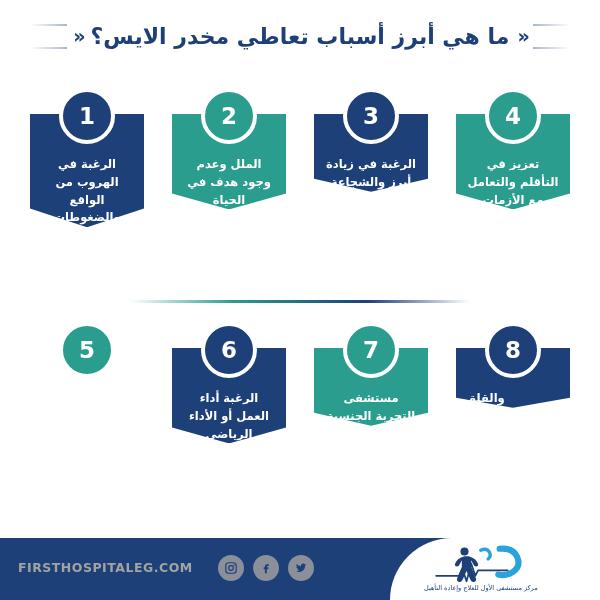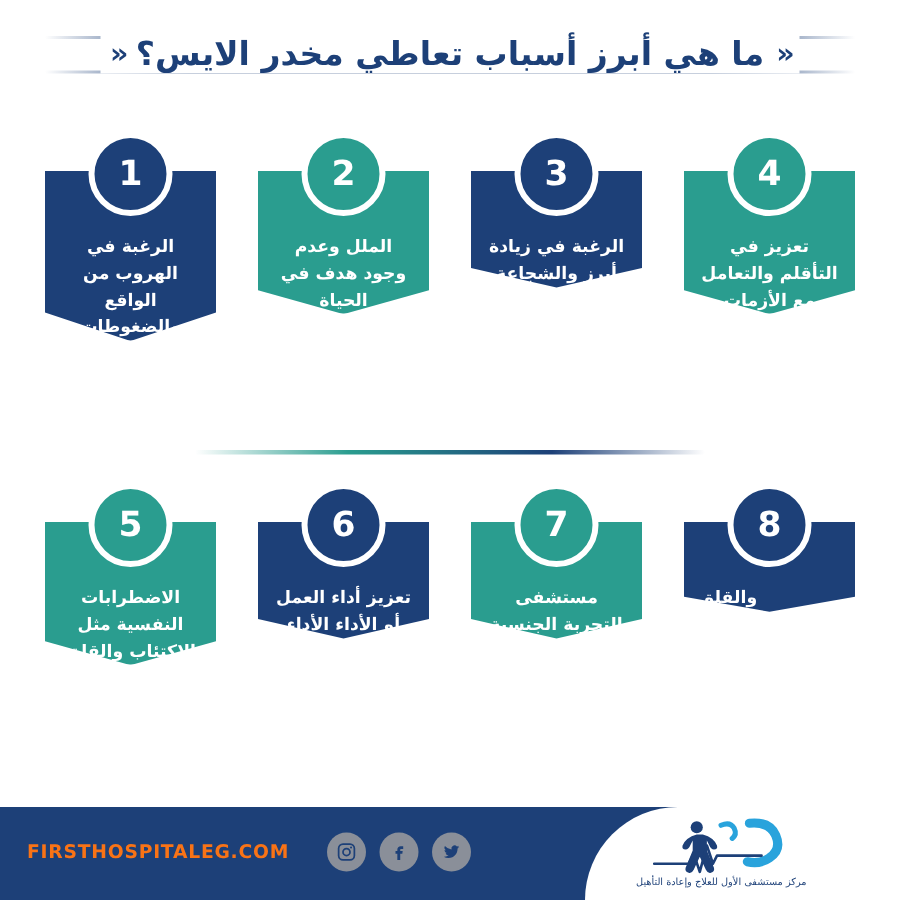--- a/index.html
+++ b/index.html
@@ -155,21 +155,21 @@
     bottom: 0;
     width: 210px;
     height: 62px;
     background: #ffffff;
     border-top-left-radius: 62px;
   }
   .footer-url {
     position: absolute;
     left: 18px;
     top: 22px;
-    color: #f97316;
+    color: #a3a3a3;
     font-size: 12.5px;
     font-weight: bold;
     letter-spacing: 0.5px;
     direction: ltr;
   }
   .socials {
     position: absolute;
     left: 218px;
     top: 17px;
     display: flex;
@@ -276,39 +276,31 @@
     </div>
 
   </div>
 
   <div class="mid-divider"></div>
 
   <div class="row row2">
 
     <div class="card">
       <div class="badge" style="background:#2a9d8f">5</div>
-      <div class="body">
-        <div class="body-shape">
-          <svg viewBox="0 0 114 180" preserveAspectRatio="none">
-              <path d="M0 0 H114 V150 L57 180 L0 150 Z" fill="#2a9d8f"></path>
-            </svg>
-        </div>
-        <div class="label">الاضطرابات النفسية مثل الاكتئاب والقلق</div>
-      </div>
     </div>
 
     <div class="card">
       <div class="badge" style="background:#1d4078">6</div>
       <div class="body">
         <div class="body-shape">
           <svg viewBox="0 0 114 180" preserveAspectRatio="none">
               <path d="M0 0 H114 V150 L57 180 L0 150 Z" fill="#1d4078"></path>
             </svg>
         </div>
-        <div class="label">تعزيز أداء العمل أو الأداء الأداء</div>
+        <div class="label">الرغبة أداء العمل أو الأداء الرياضي</div>
       </div>
     </div>
 
     <div class="card">
       <div class="badge" style="background:#2a9d8f">7</div>
       <div class="body">
         <div class="body-shape">
           <svg viewBox="0 0 114 180" preserveAspectRatio="none">
               <path d="M0 0 H114 V150 L57 180 L0 150 Z" fill="#2a9d8f"></path>
             </svg>

